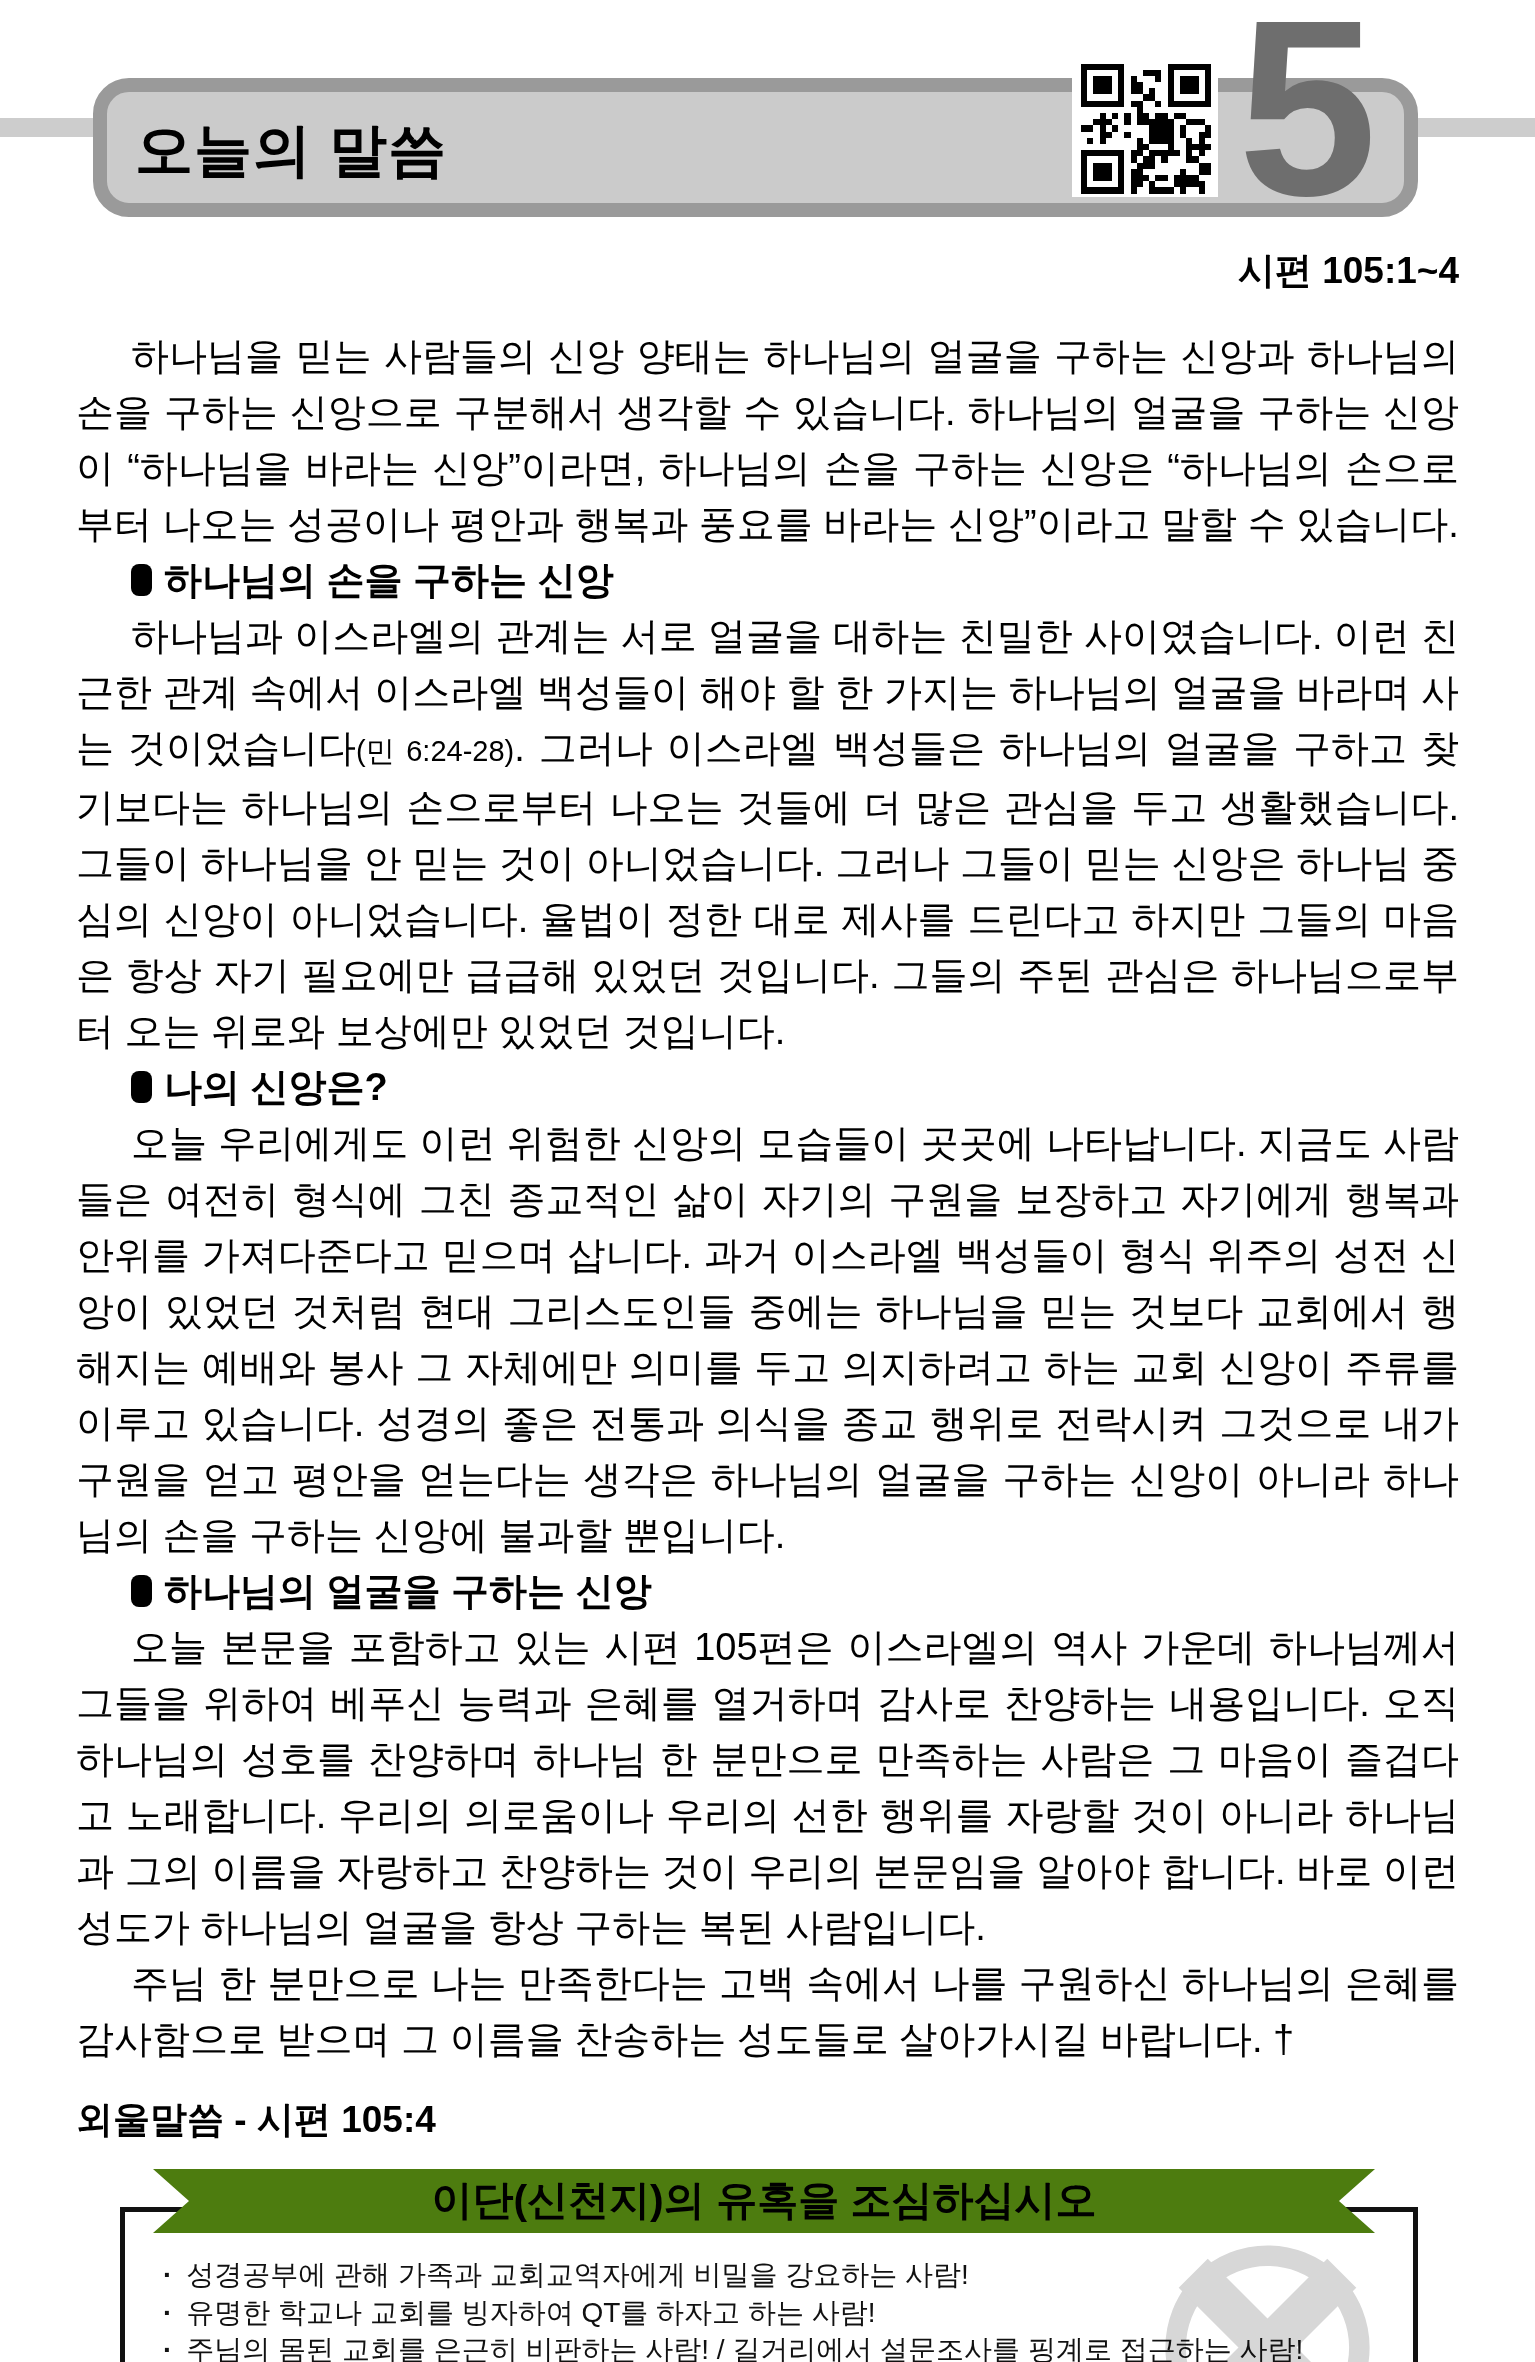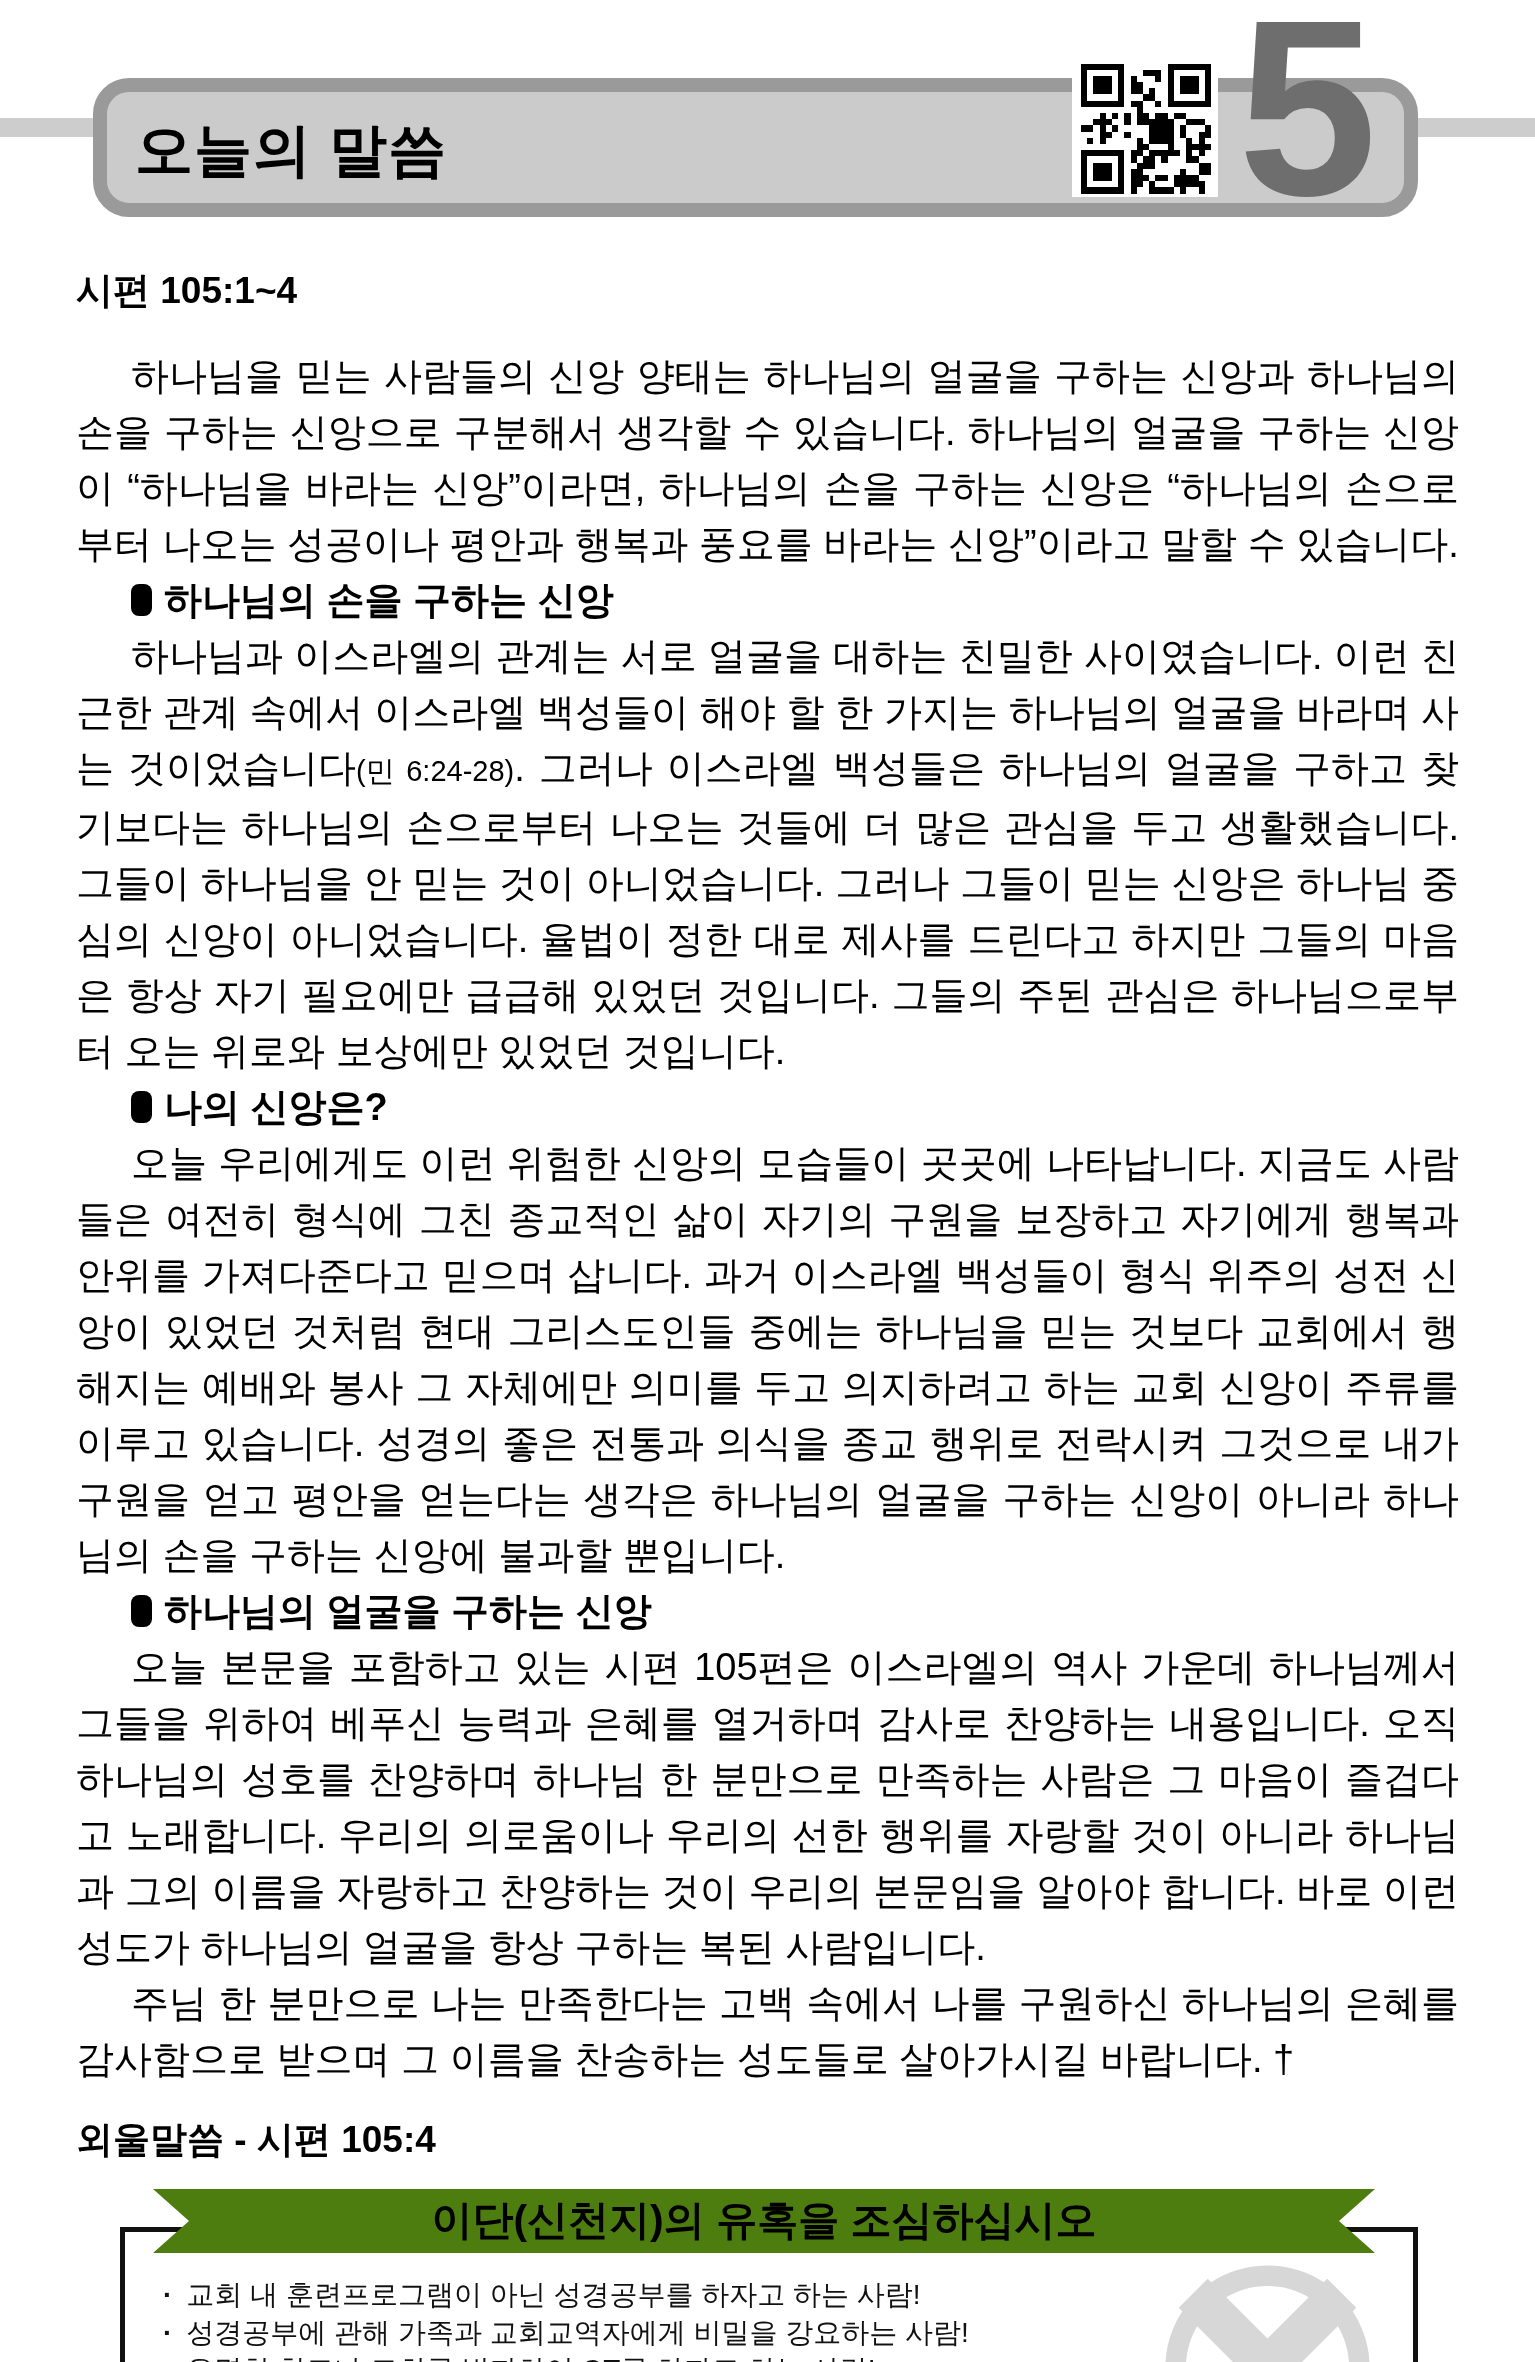--- a/index.html
+++ b/index.html
@@ -41,22 +41,22 @@
     color:#6e6e6e;
   }
   
   .content { position:relative; padding:238px 76px 0 76px; }
   .main-title {
     text-align:center;
     font-size:66px; font-weight:bold; letter-spacing:-1px;
     line-height:1.12;
   }
   .scripture-ref {
-    font-weight:bold; font-size:37px;
-    margin-top:28px;
+    text-align:right; font-weight:bold; font-size:37px;
+    margin-top:8px;
   }
   .body-text {
     margin-top:32px;
     font-size:38px; line-height:56px;
     text-align:justify; word-break:break-all;
   }
   .body-p { text-indent:55px; }
   .small-ref { font-size:29px; }
   .section-h { font-weight:bold; padding-left:55px; }
   .hbar {
@@ -267,21 +267,20 @@
 
   <div class="warn-wrap">
     <div class="ribbon">이단(신천지)의 유혹을 조심하십시오</div>
     <div class="warn-box">
       <svg class="prohibit" viewBox="0 0 220 220" aria-hidden="true">
         <circle cx="110" cy="110" r="94" fill="none" stroke="#d7d7d7" stroke-width="21"></circle>
         <line x1="34" y1="34" x2="186" y2="186" stroke="#d7d7d7" stroke-width="42"></line>
         <line x1="186" y1="34" x2="34" y2="186" stroke="#d7d7d7" stroke-width="42"></line>
       </svg>
       <ul class="warn-list">
-          <li>교회 내 훈련프로그램이 아닌 성경공부를 하자고 하는 사람!</li>
           <li>성경공부에 관해 가족과 교회교역자에게 비밀을 강요하는 사람!</li>
           <li>유명한 학교나 교회를 빙자하여 QT를 하자고 하는 사람!</li>
           <li>주님의 몸된 교회를 은근히 비판하는 사람! / 길거리에서 설문조사를 핑계로 접근하는 사람!</li>
         </ul>
     </div>
   </div>
 
 </div>
 
 </body></html>

